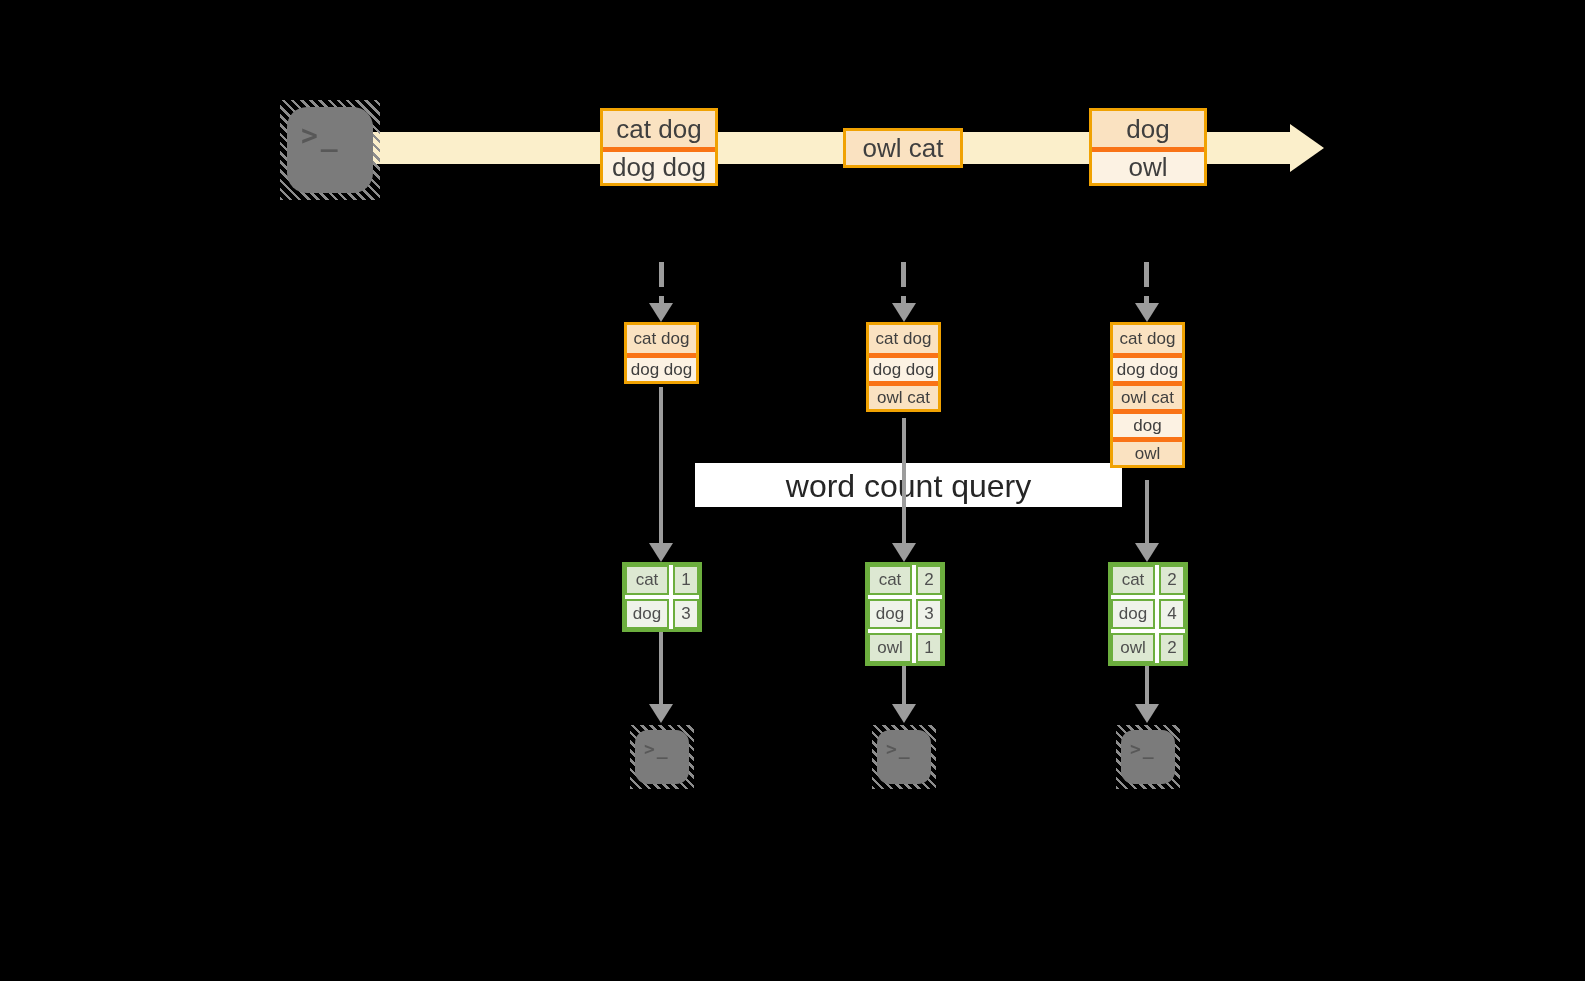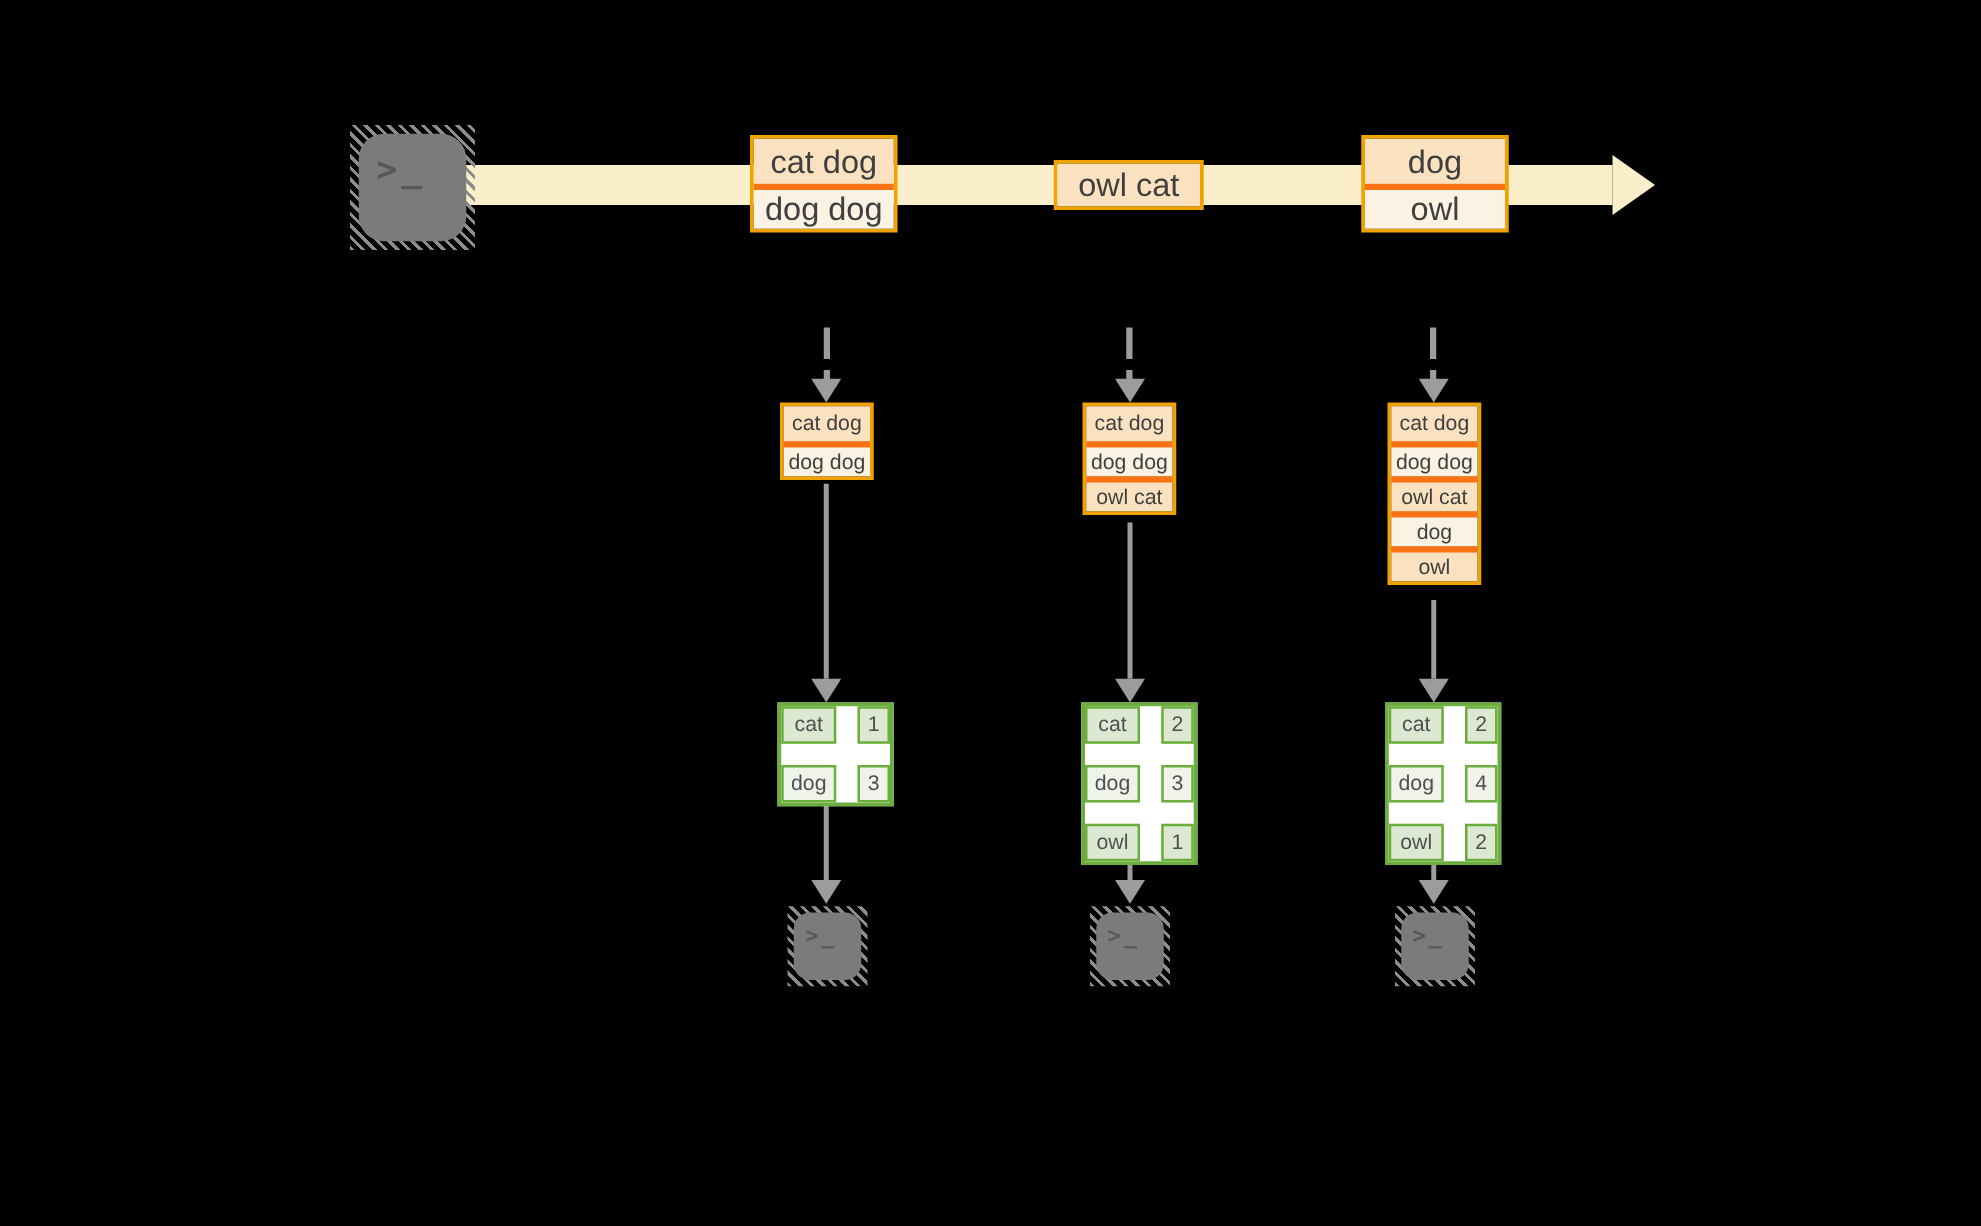--- a/index.html
+++ b/index.html
@@ -49,21 +49,21 @@
           border-left:12px solid transparent; border-right:12px solid transparent;
           border-top:19px solid #9C9C9C; }
 
   
   .qlabel { position:absolute; left:695px; top:463px; width:427px; height:44px;
           background:#ffffff; z-index:4; text-align:center; line-height:46px;
           font-size:32px; color:#262626; }
 
   
   .gtable { position:absolute; border:3px solid #6CAE3E; background:#fff;
-          display:grid; grid-template-columns:44px 26px; gap:17px; z-index:6; }
+          display:grid; grid-template-columns:44px 26px; gap:4px; z-index:6; }
   .gcell { height:30px; border:2px solid #6CAE3E; display:flex; align-items:center;
           justify-content:center; font-size:17px; color:#4f4f4f; }
   .gcell:nth-child(4n+1), .gcell:nth-child(4n+2) { background:#DDE8D2; }
   .gcell:nth-child(4n+3), .gcell:nth-child(4n+4) { background:#EFF3EA; }
 </style>
 </head>
 <body>
 
 <div class="canvas">
 
@@ -105,20 +105,21 @@
     <div class="cell-sm">owl cat</div>
   </div>
   <div class="obox" style="left:1110px;top:322px;width:75px">
     <div class="cell-sm">cat dog</div>
     <div class="cell-sm">dog dog</div>
     <div class="cell-sm">owl cat</div>
     <div class="cell-sm">dog</div>
     <div class="cell-sm">owl</div>
   </div>
 
+  <div class="qlabel">word count query</div>
 
   <div class="line" style="left:659px;top:387px;height:156px"></div>
   <div class="ah" style="left:649px;top:543px"></div>
   <div class="line" style="left:902px;top:418px;height:125px"></div>
   <div class="ah" style="left:892px;top:543px"></div>
   <div class="line" style="left:1145px;top:480px;height:63px"></div>
   <div class="ah" style="left:1135px;top:543px"></div>
 
   <div class="gtable" style="left:622px;top:562px">
     <div class="gcell">cat</div>

